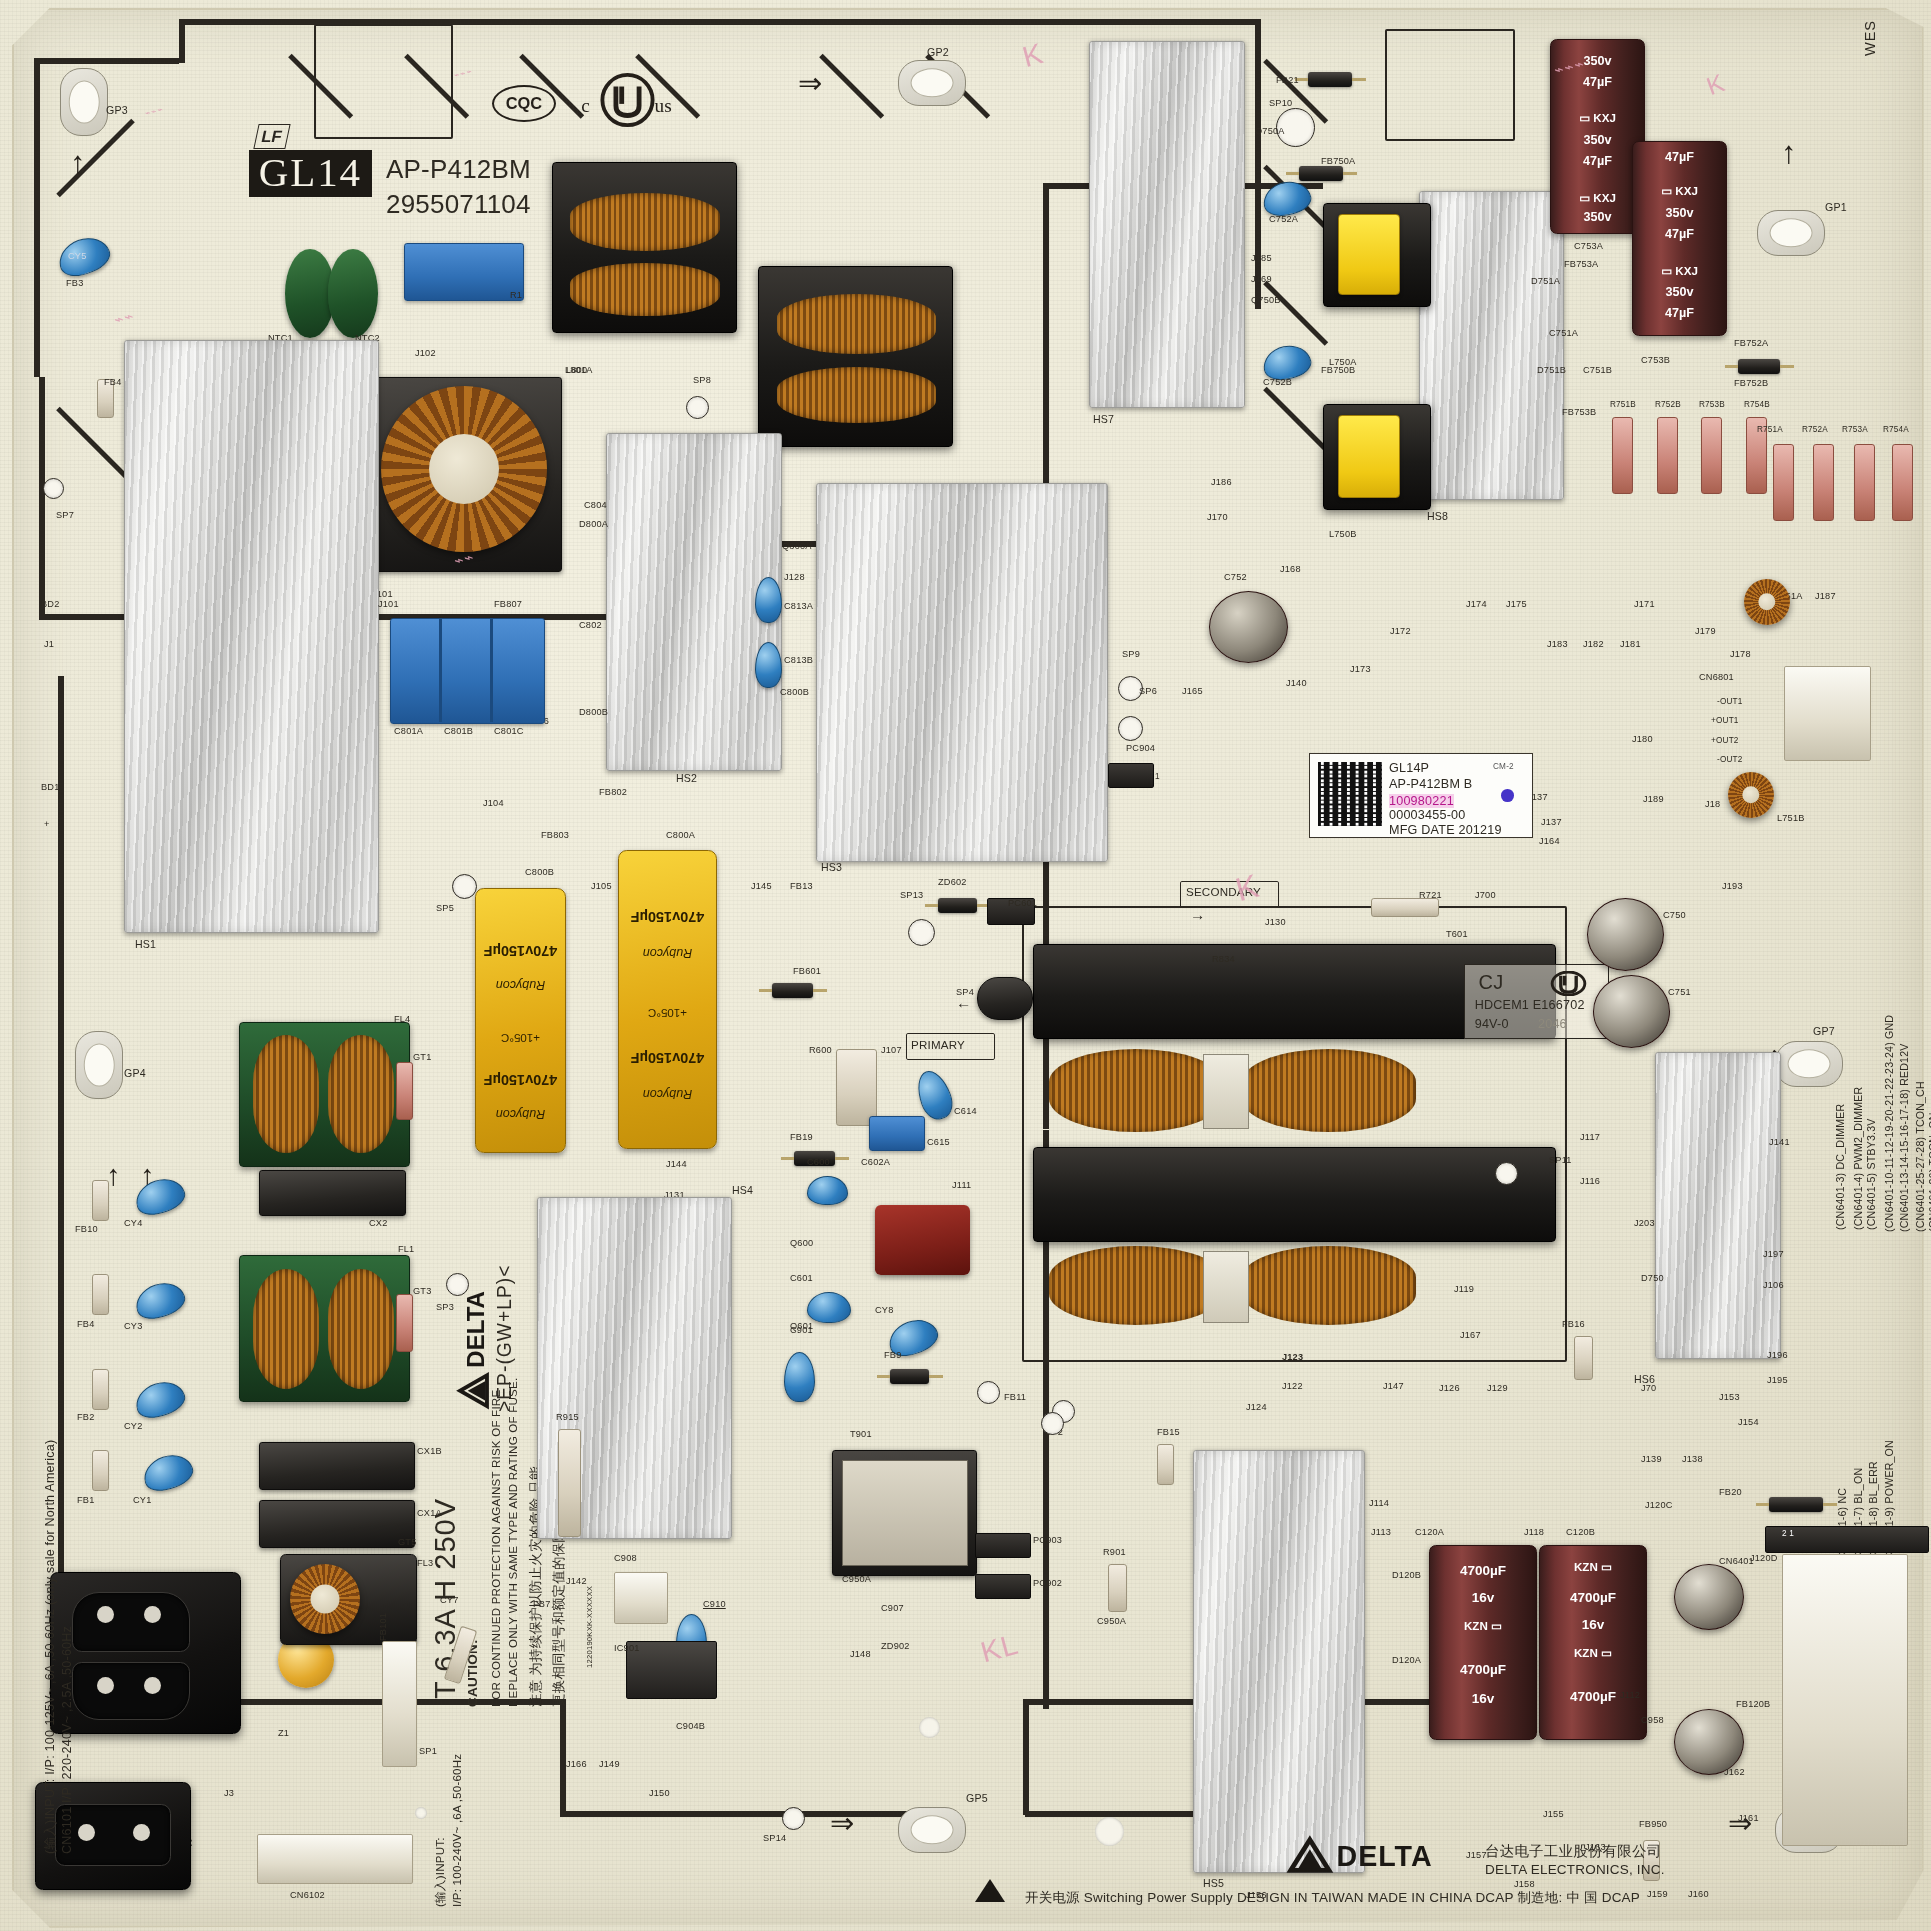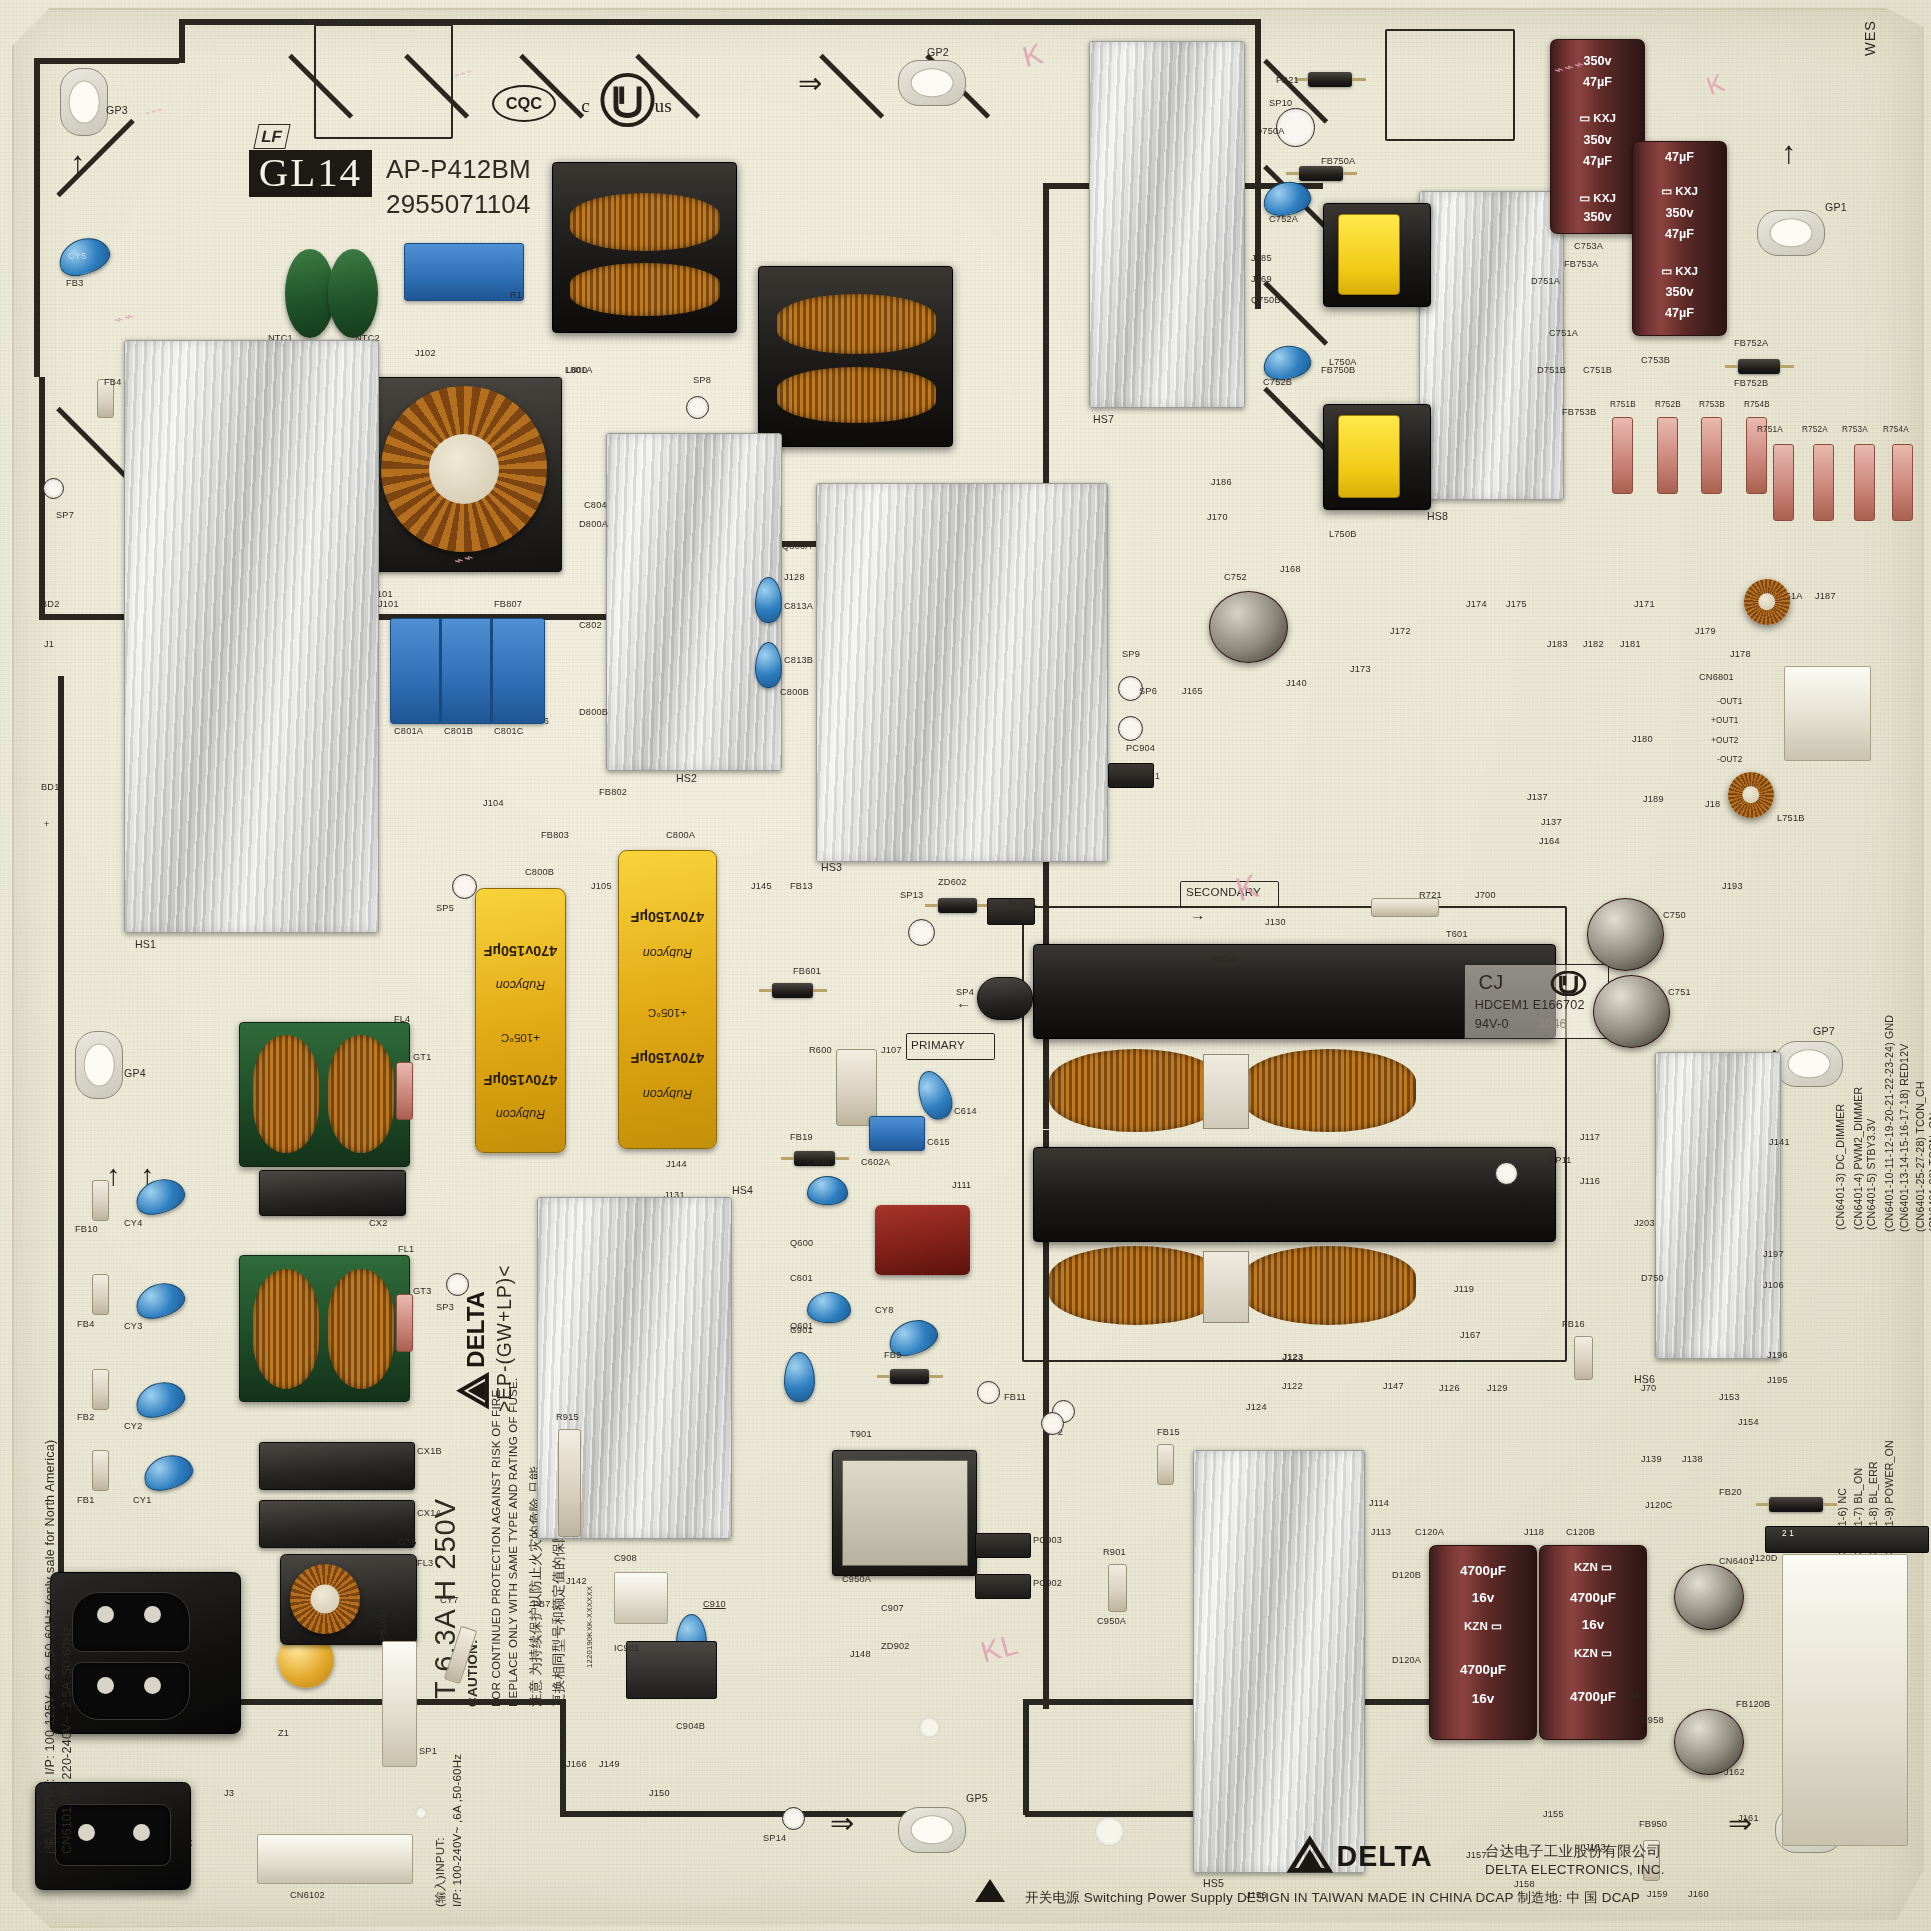--- a/index.html
+++ b/index.html
@@ -642,20 +642,34 @@
   <div class="lbl sm" style="left:1699px;top:672px;">CN6801</div>
   <div class="lbl xs" style="left:1717px;top:697px;">-OUT1</div>
   <div class="lbl xs" style="left:1711px;top:716px;">+OUT1</div>
   <div class="lbl xs" style="left:1711px;top:736px;">+OUT2</div>
   <div class="lbl xs" style="left:1717px;top:755px;">-OUT2</div>
 
   <div class="connblk" style="left:1108px;top:763px;width:44px;height:23px;"></div>
   <div class="lbl sm" style="left:1126px;top:743px;">PC904</div>
   <div class="lbl xs" style="left:1155px;top:772px;">1</div>
 
+  <div class="qrlabel" style="left:1309px;top:753px;width:222px;height:83px;">
+    <div class="qr" style="left:7.7px;top:7.7px;width:64px;height:64px;
+      background-image:
+        linear-gradient(90deg,#111 33%,transparent 33%,transparent 66%,#111 66%),
+        linear-gradient(0deg,#111 25%,transparent 25%,transparent 50%,#111 50%,#111 62%,transparent 62%);
+      background-size:8.7px 8.7px, 8.7px 8.7px;"></div>
+    <div class="lbl" style="left:79px;top:6.8px;font-size:12.6px;position:absolute;">GL14P</div>
+    <div class="lbl" style="left:79px;top:23px;font-size:12.6px;position:absolute;">AP-P412BM B</div>
+    <div class="lbl" style="left:79px;top:40px;font-size:12.6px;position:absolute;color:#b5178a;background:rgba(238,150,214,.45);">100980221</div>
+    <div class="lbl" style="left:79px;top:54px;font-size:12.6px;position:absolute;">00003455-00</div>
+    <div class="lbl" style="left:79px;top:69px;font-size:12.6px;position:absolute;">MFG DATE 201219</div>
+    <div class="lbl xs" style="left:183px;top:7.7px;position:absolute;color:#555;">CM-2</div>
+    <div style="position:absolute;left:191px;top:35px;width:12.6px;height:12.6px;border-radius:50%;background:#4634c8;"></div>
+  </div>
   <div class="lbl sm" style="left:1541px;top:817px;">J137</div>
 
   <div class="ecap" style="left:1587px;top:898px;width:75px;height:71px;border-radius:50%;
       background:radial-gradient(circle at 35% 28%,#e2ded2,#8e887b 55%,#35302a);"></div>
   <div class="lbl sm" style="left:1663px;top:910px;">C750</div>
   <div class="ecap" style="left:1593px;top:975px;width:75px;height:71px;border-radius:50%;
       background:radial-gradient(circle at 35% 28%,#e2ded2,#8e887b 55%,#35302a);"></div>
   <div class="lbl sm" style="left:1668px;top:987px;">C751</div>
 
   <div class="hs" style="left:1655px;top:1052px;width:124px;height:305px;"></div>

